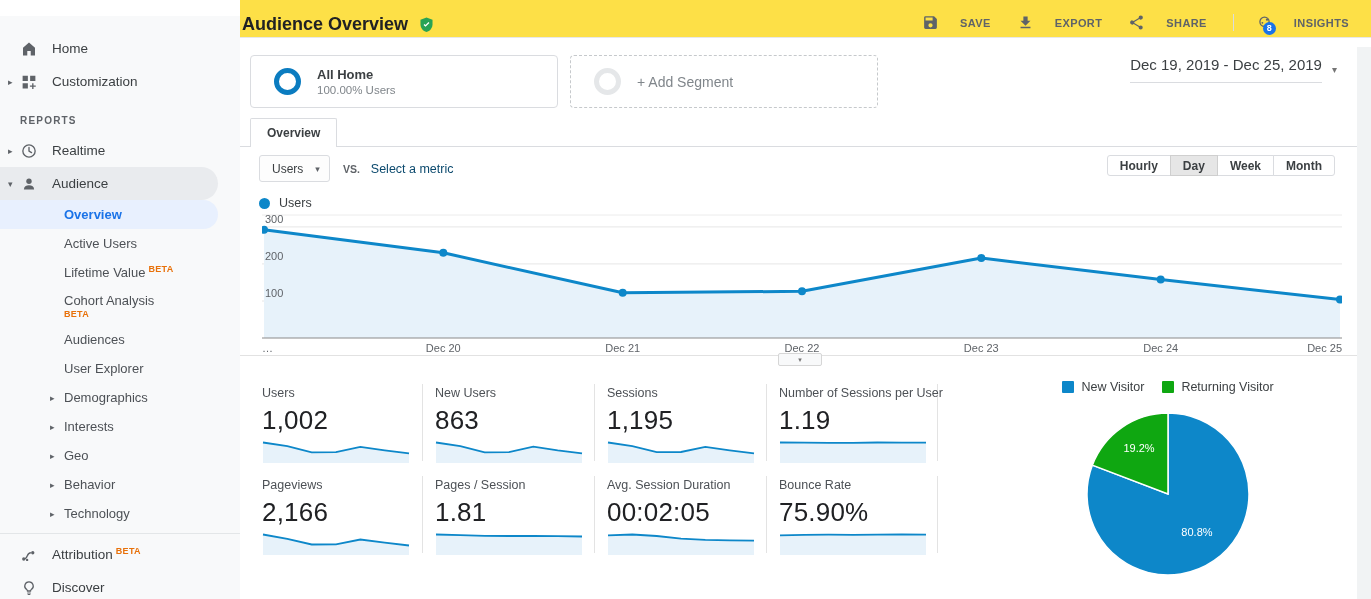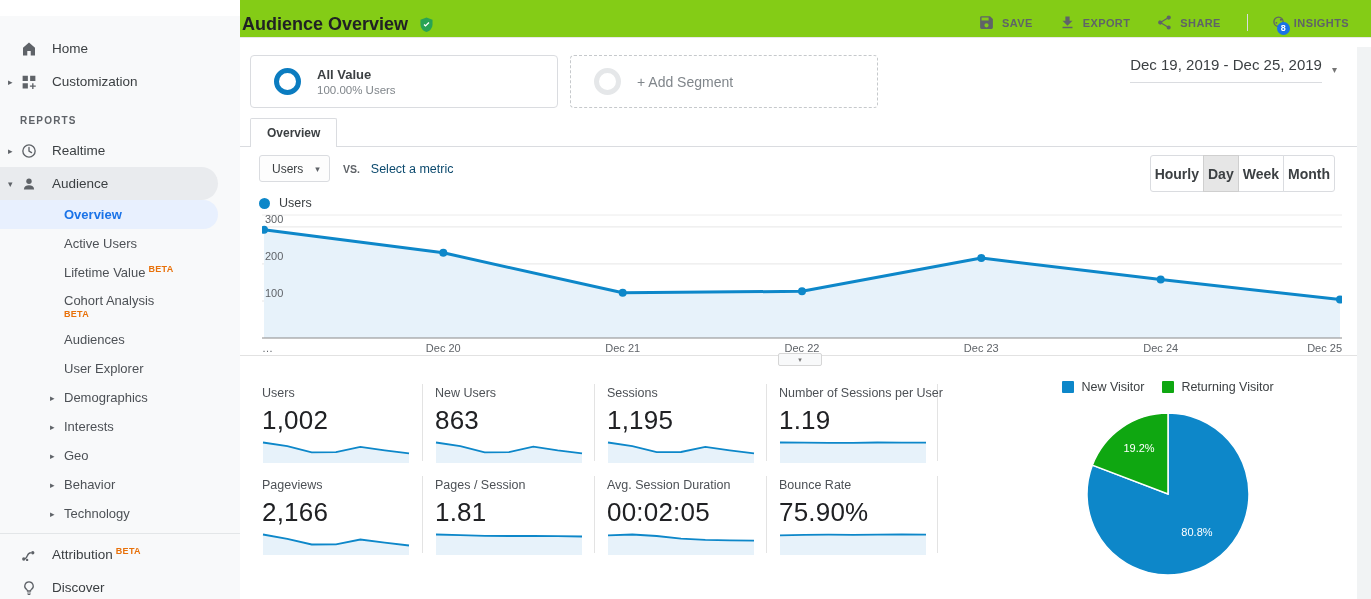--- a/index.html
+++ b/index.html
@@ -19,25 +19,25 @@
   .sb-section { height:28px; line-height:30px; padding-left:20px; font-size:10px; font-weight:700; letter-spacing:1.2px; color:#5f6368; }
   .sb-sub { display:flex; align-items:center; height:29px; padding-left:64px; font-size:13px; color:#4d5156; cursor:pointer; position:relative; }
   .sb-sub .sb-caret { position:absolute; left:50px; font-size:9px; color:#5f6368; }
   .sb-sub.selected { background:#e8f0fe; color:#1a73e8; font-weight:600; border-radius:0 20px 20px 0; width:218px; }
   .sb-sub.two-line { height:38px; flex-direction:column; align-items:flex-start; justify-content:center; }
   .beta-inline { color:#e8710a; font-size:9px; font-weight:700; margin-left:3px; transform:translateY(-5px); display:inline-block; letter-spacing:.3px; }
   .beta-below { color:#e8710a; font-size:9px; font-weight:700; letter-spacing:.3px; margin-top:1px; }
   .sb-divider { border-top:1px solid #e3e6e8; margin:5px 0 4px 0; }
 
   
-  .topbar { position:absolute; left:240px; top:0; right:0; height:38px; border-bottom:1px solid #e8e8e8; background:#84cc16; }
+  .topbar { position:absolute; left:240px; top:0; right:0; height:38px; border-bottom:1px solid #e8e8e8; background:#fde047; }
   .page-title { position:absolute; left:2px; top:14px; font-size:18px; font-weight:700; color:#202124; }
   .shield { position:absolute; top:16px; width:17px; height:17px; }
   .actions { position:absolute; right:22px; top:14px; display:flex; align-items:center; }
-  .action { display:flex; align-items:center; gap:7px; font-size:11px; font-weight:700; letter-spacing:.4px; color:#5f6368; margin-left:26px; cursor:pointer; }
+  .action { display:flex; align-items:center; gap:21px; font-size:11px; font-weight:700; letter-spacing:.4px; color:#5f6368; margin-left:26px; cursor:pointer; }
   .action .a-icon { width:17px; height:17px; color:#5f6368; position:relative; }
   .action .a-icon svg { width:17px; height:17px; display:block; }
   .action.with-sep { border-left:1px solid #dadce0; padding-left:22px; }
   .a-badge { position:absolute; left:7px; top:8px; width:13px; height:13px; border-radius:50%; background:#1a73e8; color:#fff; font-size:9px; font-weight:700; text-align:center; line-height:13px; }
 
   
   .segment-card { position:absolute; top:55px; width:308px; height:53px; border:1px solid #dadce0; border-radius:4px; background:#fff; display:flex; align-items:center; padding-left:23px; cursor:pointer; }
   .segment-card.all-users { left:250px; }
   .segment-card.dashed { left:570px; border:1px dashed #c6c9cc; }
   .ring { width:27px; height:27px; border-radius:50%; flex:none; margin-right:16px; }
@@ -54,21 +54,21 @@
   .tabline { position:absolute; left:240px; right:14px; top:146px; border-top:1px solid #dadce0; }
   .tab { position:absolute; left:250px; top:118px; height:29px; line-height:28px; padding:0 16px; background:#fff; border:1px solid #dadce0; border-bottom:none; border-radius:2px 2px 0 0; font-size:12px; font-weight:700; color:#3c4043; z-index:2; cursor:pointer; }
 
   
   .controls { position:absolute; left:259px; top:155px; display:flex; align-items:center; }
   .metric-dd { height:27px; padding:0 9px 0 12px; border:1px solid #dadce0; border-radius:3px; background:#fdfdfd; font-size:12px; color:#3c4043; display:flex; align-items:center; gap:12px; cursor:pointer; }
   .dd-caret { font-size:9px; color:#5f6368; }
   .vs { font-size:10.5px; font-weight:700; color:#5f6368; margin:0 11px 0 13px; }
   .select-metric { font-size:12.5px; color:#0c4a6e; cursor:pointer; }
   .granularity { position:absolute; right:36px; top:155px; display:flex; }
-  .gran-btn { height:37px; padding:0 4px; background:#fff; border:1px solid #dadce0; font-size:14px; font-weight:700; color:#3c4043; margin-left:-1px; cursor:pointer; font-family:inherit; }
+  .gran-btn { height:21px; padding:0 12px; background:#fff; border:1px solid #dadce0; font-size:12px; font-weight:700; color:#3c4043; margin-left:-1px; cursor:pointer; font-family:inherit; }
   .gran-btn:first-child { border-radius:3px 0 0 3px; margin-left:0; }
   .gran-btn:last-child { border-radius:0 3px 3px 0; }
   .gran-btn.active { background:#e6e6e6; position:relative; z-index:1; border-color:#cfcfcf; }
 
   
   .legend { position:absolute; left:259px; top:196px; display:flex; align-items:center; gap:9px; }
   .legend .dot { width:11px; height:11px; border-radius:50%; }
   .legend .lg-label { font-size:12.5px; color:#3c4043; }
   #main-chart { position:absolute; left:262px; top:213px; width:1080px; height:146px; }
   .chart-hr { position:absolute; left:240px; right:14px; top:355px; border-top:1px solid #e2e2e2; }
@@ -250,21 +250,21 @@
             <span class="a-badge">8</span>
           </span>
           <span>INSIGHTS</span>
         </div>
       </div>
   </header>
 
   <div class="segment-card all-users">
     <span class="ring blue"></span>
     <div>
-      <div class="seg-title">All Value</div>
+      <div class="seg-title">All Home</div>
       <div class="seg-sub">100.00% Users</div>
     </div>
   </div>
 
   <div class="segment-card dashed">
     <span class="ring gray"></span>
     <span class="seg-add">+ Add Segment</span>
   </div>
 
   <div class="date-picker">

